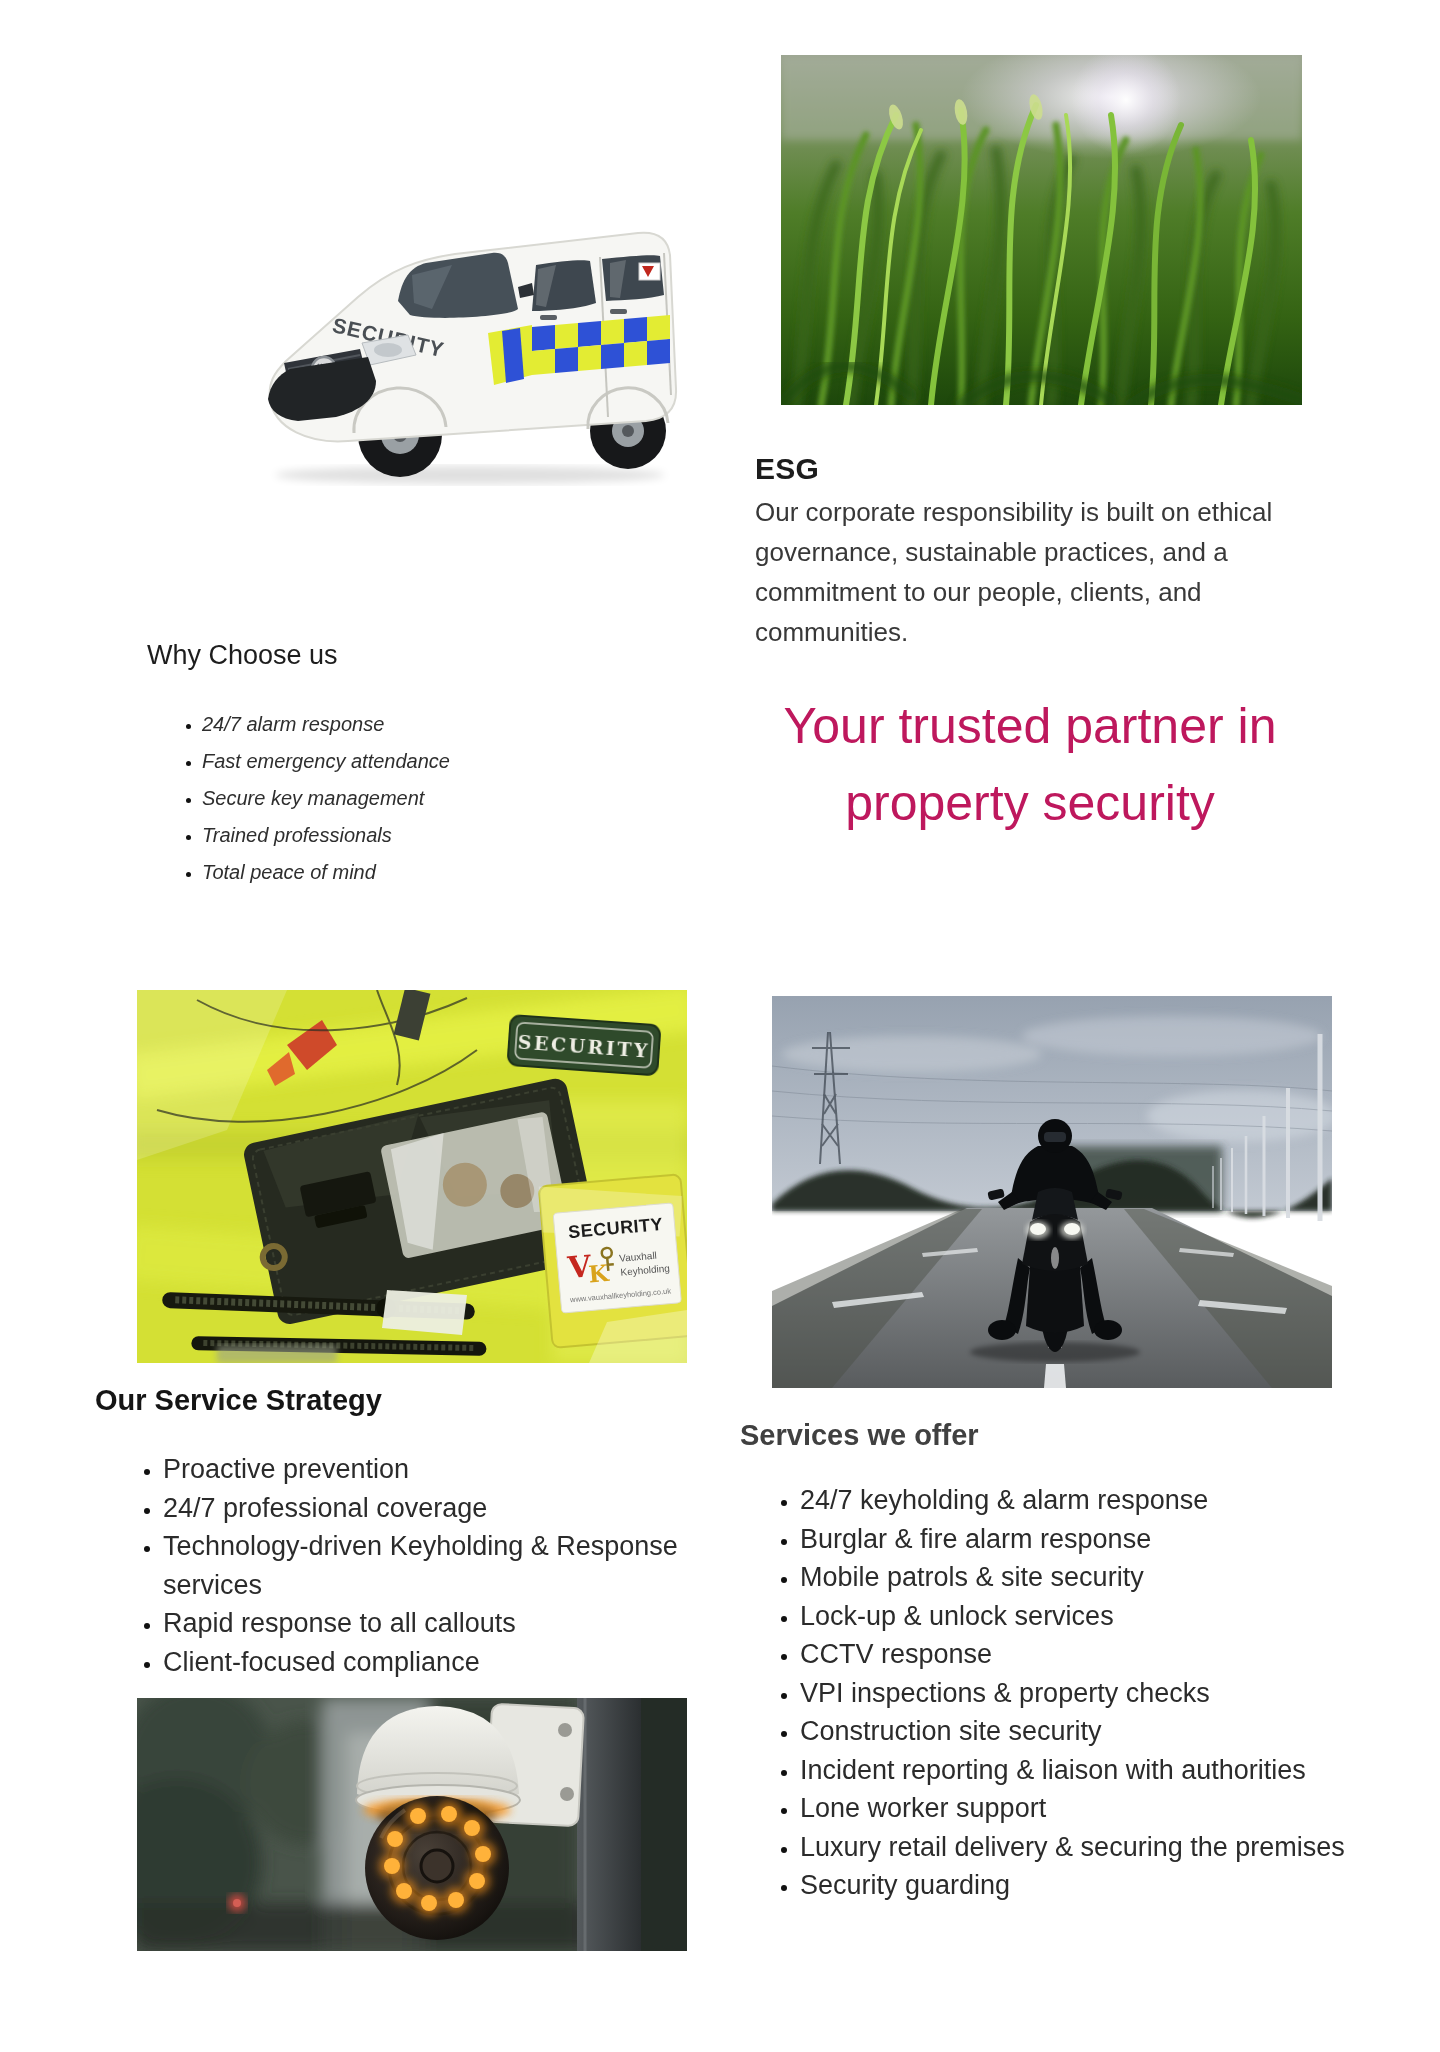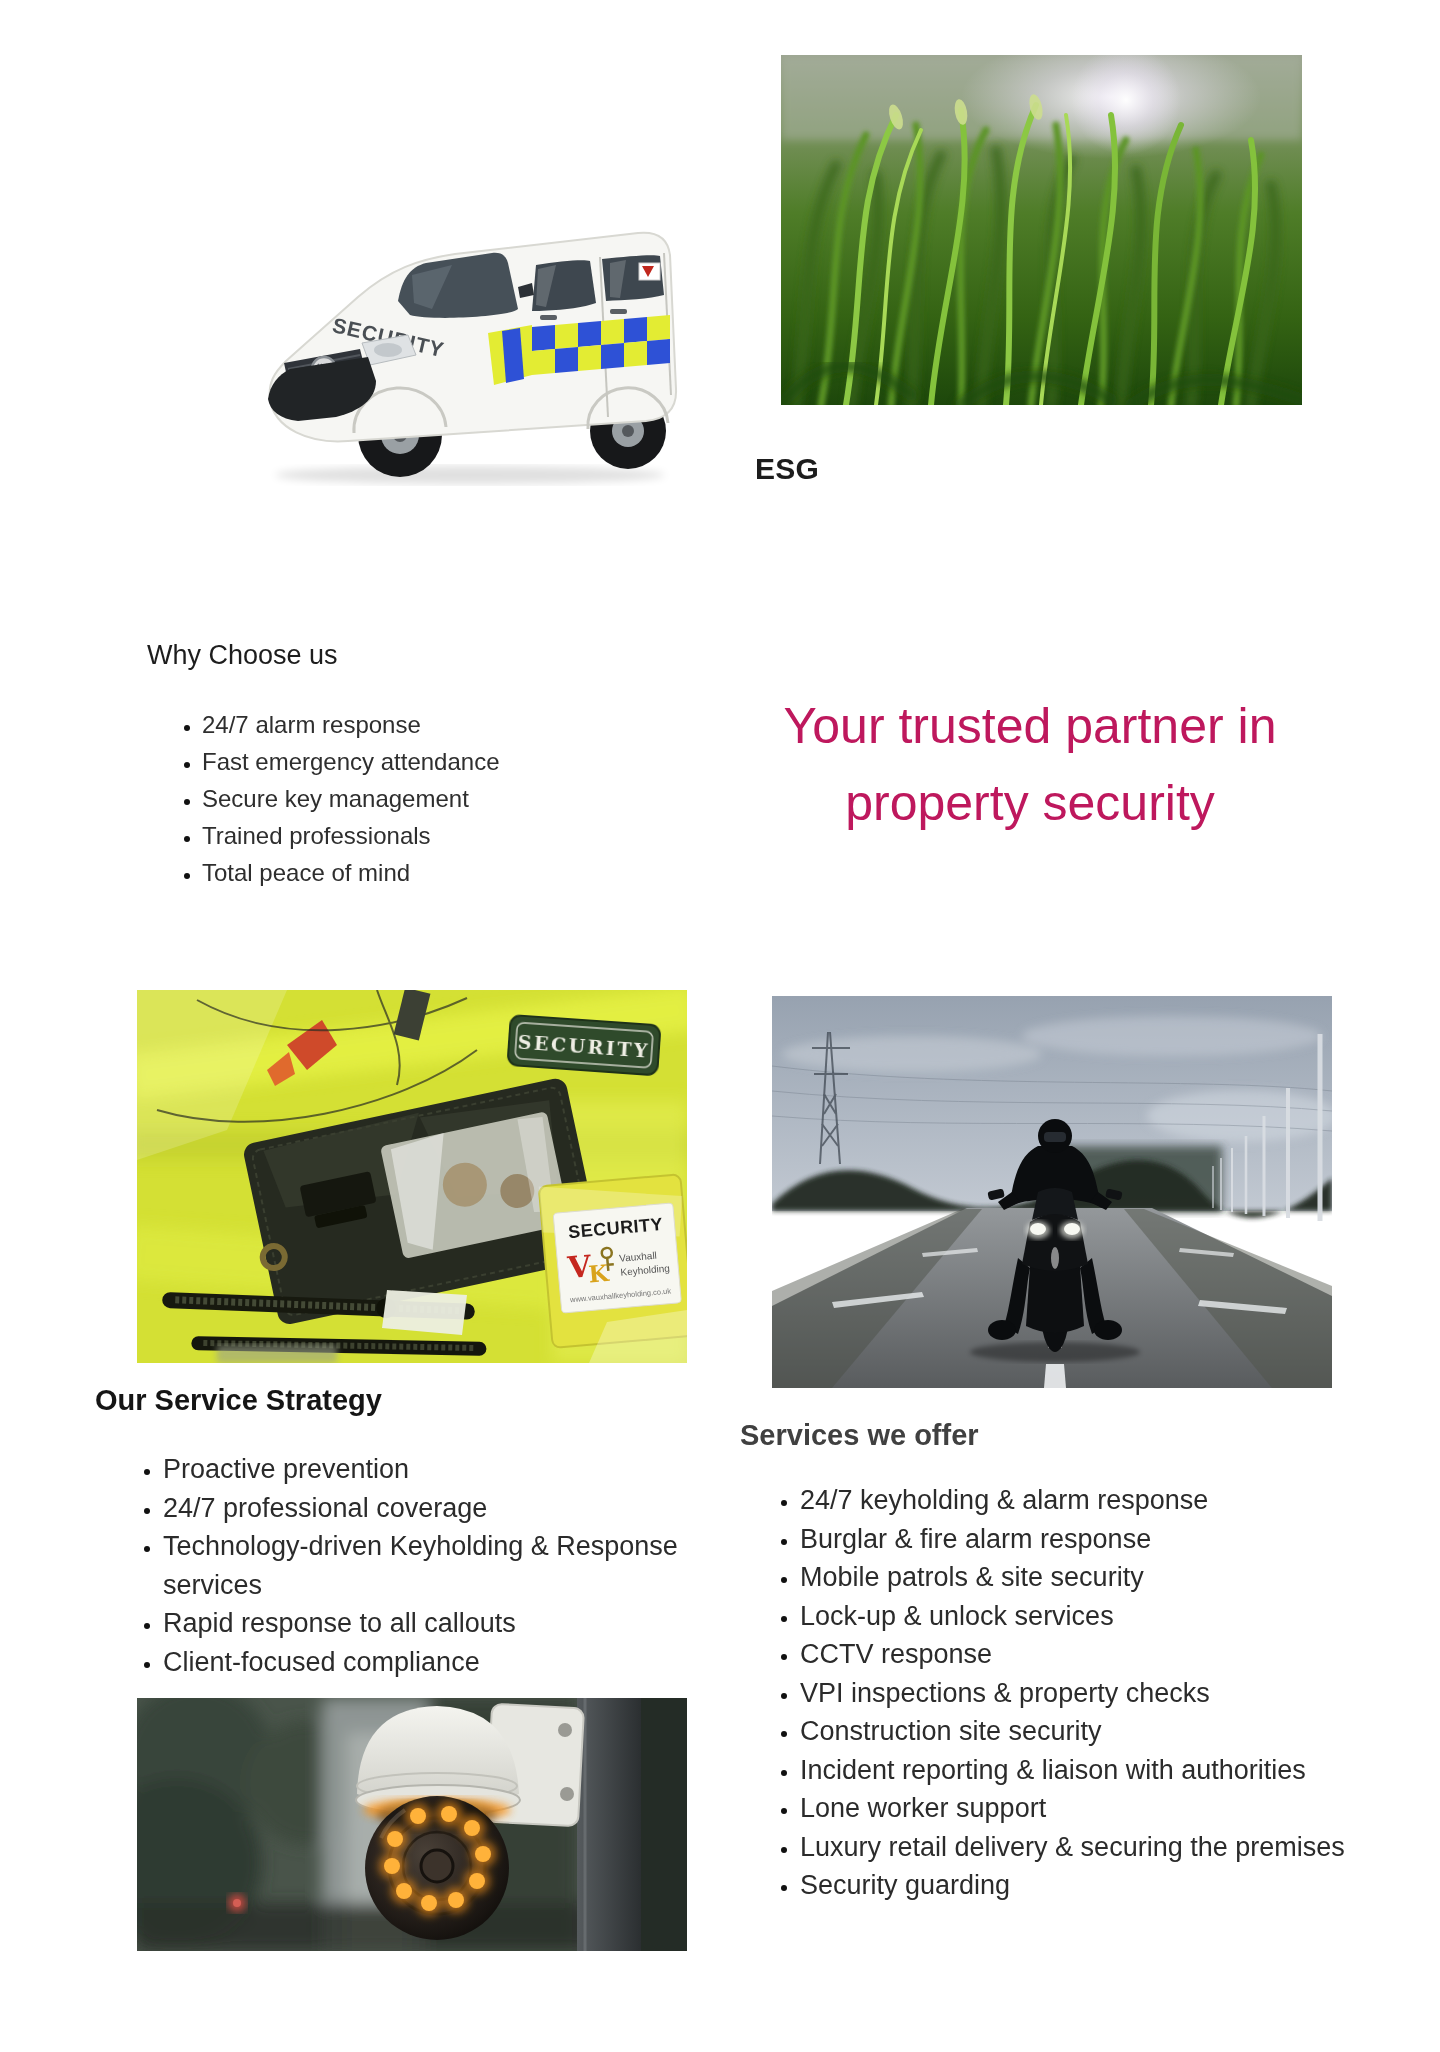--- a/index.html
+++ b/index.html
@@ -6,21 +6,21 @@
   body{width:1440px;height:2052px;font-family:"Liberation Sans",sans-serif;}
   .canvas{position:relative;width:1440px;height:2052px;background:#fff;overflow:hidden;}
   .abs{position:absolute;}
   figure{margin:0;padding:0;}
   figure svg{display:block;}
 
   
   .h-esg{left:755px;top:452px;font-size:30px;font-weight:bold;color:#1d1d1d;letter-spacing:.2px;}
   .p-esg{left:755px;top:492px;width:585px;font-size:26px;line-height:40px;color:#383838;}
   .h-why{left:147px;top:640px;font-size:27px;font-weight:normal;color:#1d1d1d;}
-  .ul-why{left:160px;top:706px;width:470px;font-size:24px;line-height:37px;color:#2e2e2e;}
+  .ul-why{left:160px;top:706px;width:470px;font-size:20px;line-height:37px;color:#2e2e2e;font-style:italic;}
   .tagline{left:710px;top:688px;width:640px;font-size:50px;line-height:77px;color:#be185d;text-align:center;font-weight:400;}
   .h-strategy{left:95px;top:1384px;font-size:29px;font-weight:bold;color:#151515;}
   .ul-strategy{left:121px;top:1450px;width:590px;font-size:27px;line-height:38.5px;color:#2b2b2b;}
   .h-services{left:740px;top:1419px;font-size:29px;font-weight:bold;color:#404040;}
   .ul-services{left:758px;top:1481px;width:647px;font-size:27px;line-height:38.5px;color:#2b2b2b;}
 
   ul.blist{list-style:disc outside;margin:0;padding-left:42px;}
   ul.blist li{margin:0;}
   ul.blist li::marker{color:#111;font-size:.78em;}
 </style>
@@ -171,20 +171,21 @@
       </g>
       <g stroke="#234d0d" stroke-width="12" fill="none" stroke-linecap="round" filter="url(#gb1)" opacity="0.8">
         <path d="M0,350 C40,300 80,300 130,340"></path>
           <path d="M180,350 C230,310 280,315 330,345"></path>
         <path d="M350,350 C400,315 450,320 521,345"></path>
       </g>
     </svg>
   </figure>
 
   <h2 class="abs h-esg" style="margin:0;">ESG</h2>
+  <p class="abs p-esg" style="margin:0;">Our corporate responsibility is built on ethical governance, sustainable practices, and a commitment to our people, clients, and communities.</p>
 
   <h3 class="abs h-why" style="margin:0;">Why Choose us</h3>
   <ul class="abs blist ul-why">
       <li>24/7 alarm response</li>
       <li>Fast emergency attendance</li>
       <li>Secure key management</li>
       <li>Trained professionals</li>
       <li>Total peace of mind</li>
     </ul>
 

